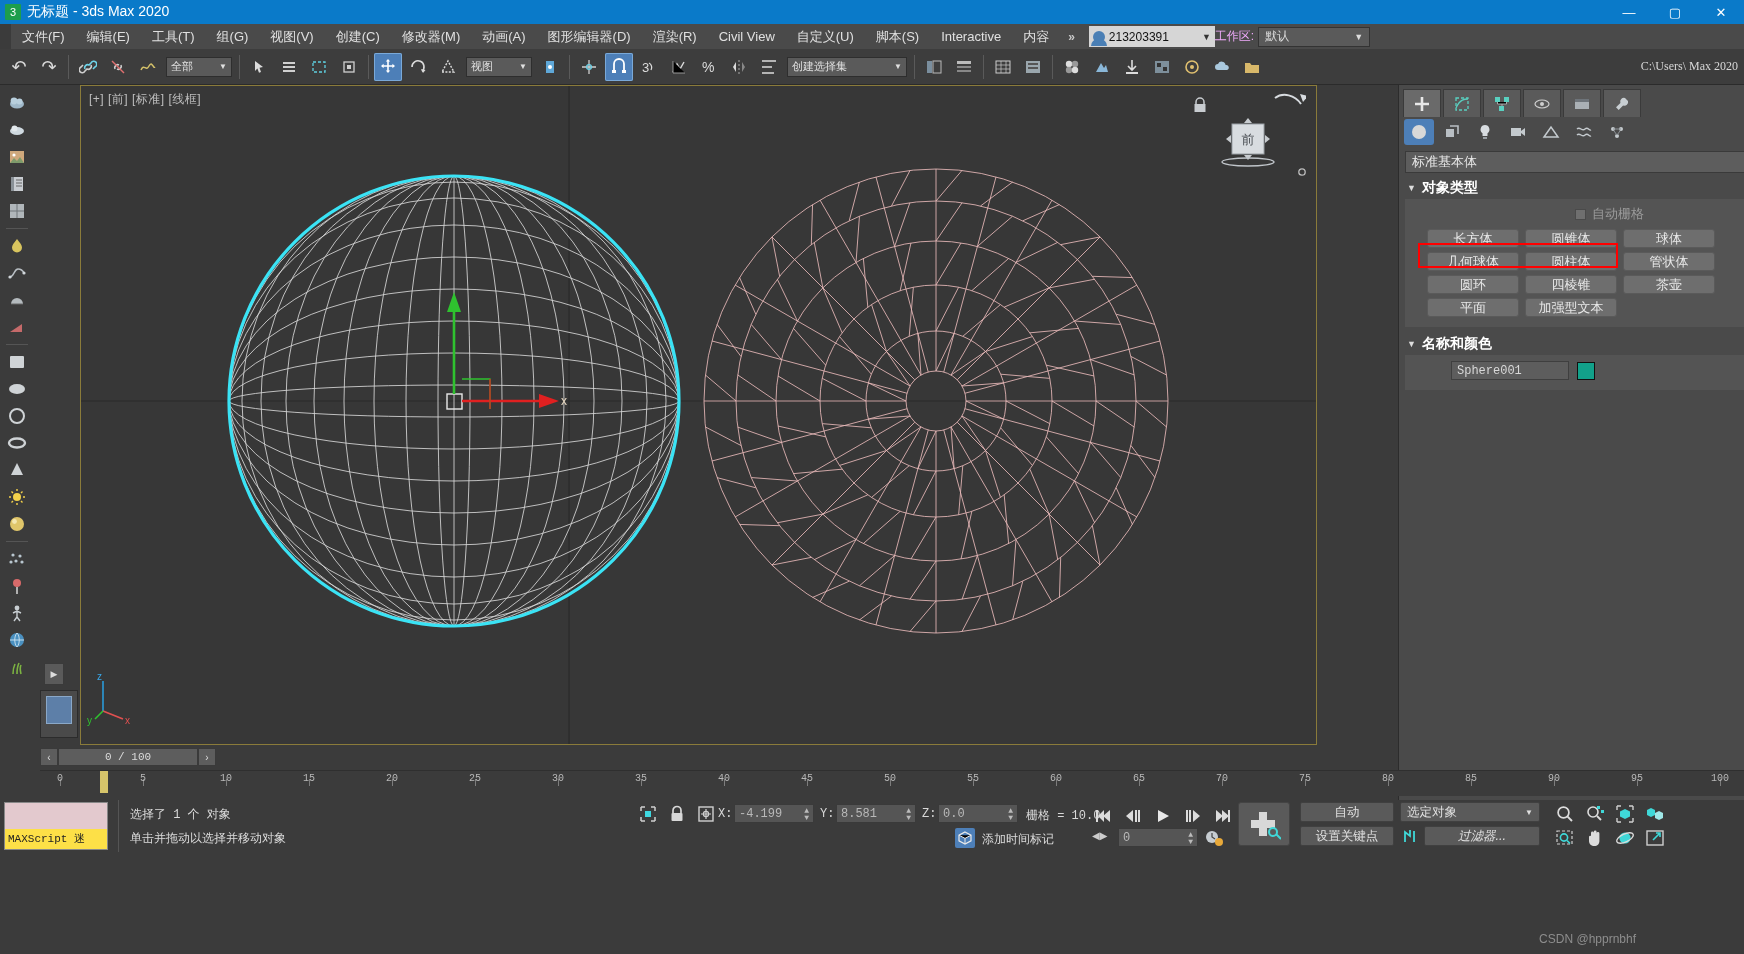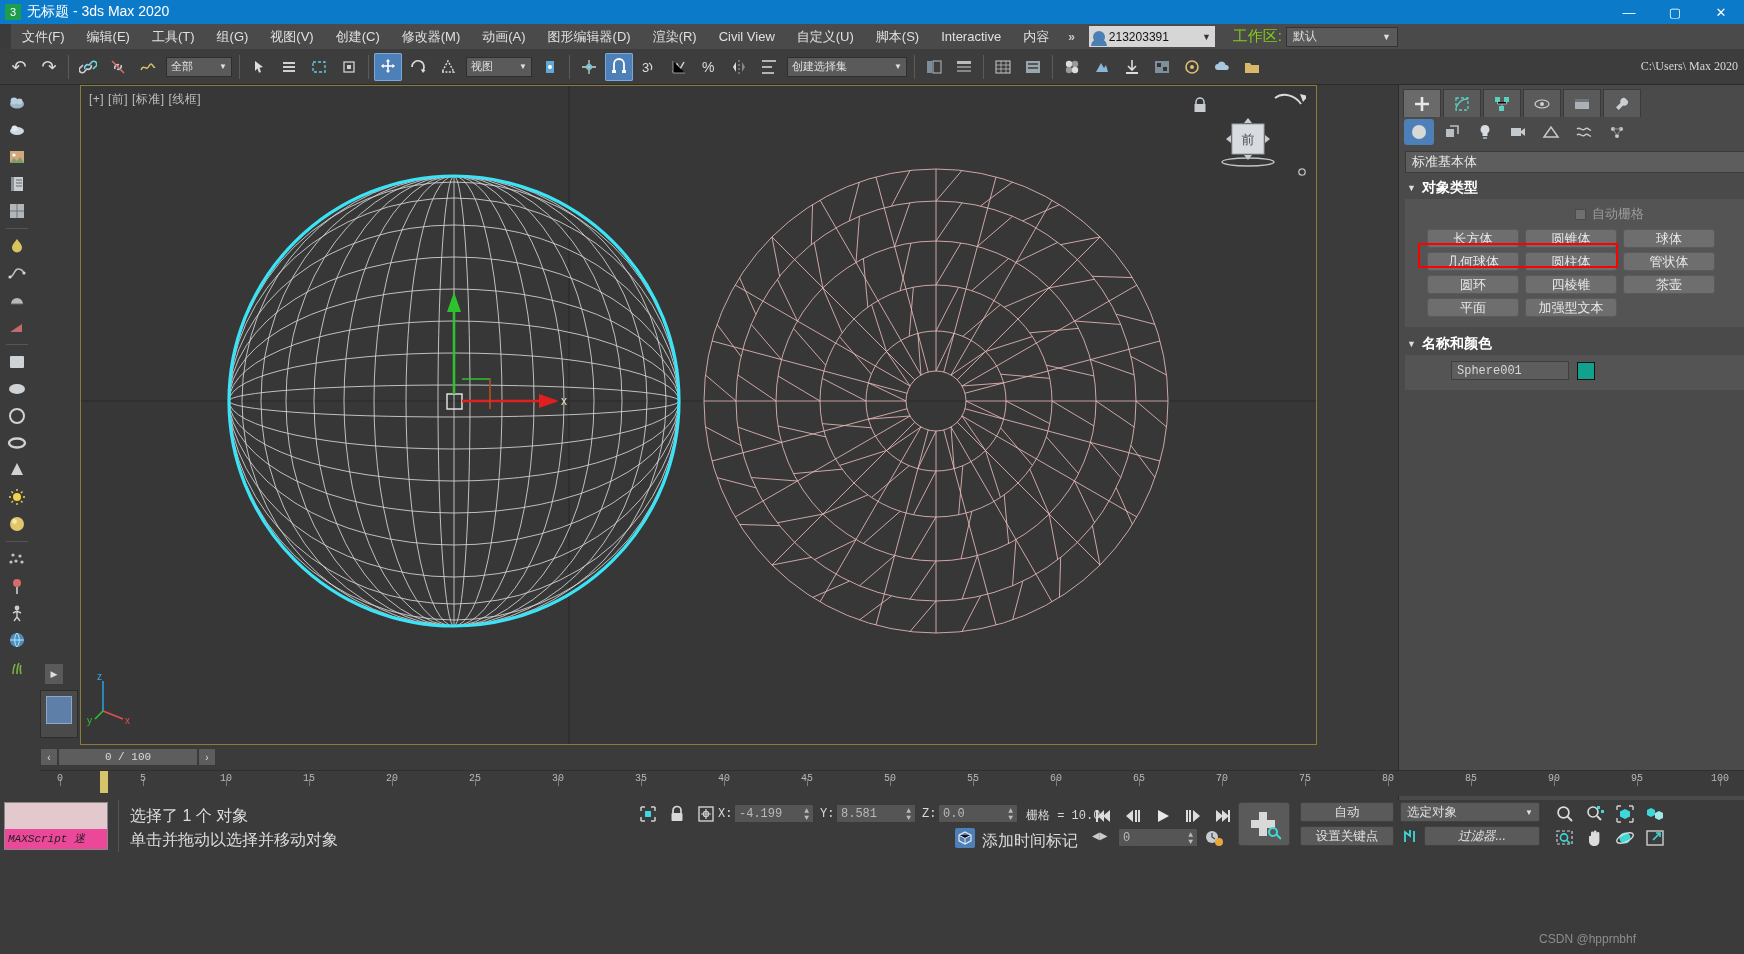--- a/index.html
+++ b/index.html
@@ -37,21 +37,21 @@
     font-family:"Liberation Sans", sans-serif; line-height:16px;
   }
   .menu-chev { color:#c8c8c8; font-size:12px; padding:0 8px; font-weight:bold;}
   .acct-box {
     margin-left:6px; background:#d6d6d6; height:21px; width:126px;
     display:flex; align-items:center; padding:0 4px; color:#111; font-size:12px;
   }
   .acct-box .person { width:12px; height:12px; background:#4a7fb5; border-radius:50%; margin-right:4px; position:relative;}
   .acct-box .person::after{content:"";position:absolute;left:-2px;top:8px;width:16px;height:7px;background:#4a7fb5;border-radius:8px 8px 0 0;}
   .acct-box .caret { margin-left:auto; font-size:9px; color:#333;}
-  .ws-label { color:#84cc16; font-size:15px; margin-left:18px; }
+  .ws-label { color:#f0abfc; font-size:12px; }
   .ws-box { background:#5a5a5a; height:20px; width:112px; margin-left:4px;
     display:flex; align-items:center; padding:0 6px; color:#ddd; font-size:12px; border:1px solid #333;}
   .ws-box .caret{margin-left:auto;font-size:9px;}
 
   
   #toolbar {
     position:absolute; top:49px; left:0; width:1744px; height:36px;
     background:#3d3d3d; display:flex; align-items:center; padding-left:4px;
     border-bottom:1px solid #2b2b2b;
   }
@@ -161,23 +161,23 @@
   
   #statusbar {
     position:absolute; top:800px; left:0; width:1744px; height:154px;
     background:#3b3b3b;
   }
   #mini-listener {
     position:absolute; left:4px; top:2px; width:104px; height:48px;
     background:#e6cdd2; border:1px solid #888;
   }
   #mini-listener .pink { height:26px; background:#e3c9ce; }
-  #mini-listener .label { height:20px; background:#ec4899; color:#222; font-size:11px;
-     font-family:"Liberation Mono",monospace; padding-left:3px; line-height:20px;font-style:italic;}
-  .status-text { color:#dcdcdc; font-size:16px; font-family:Liberation Sans, sans-serif;}
+  #mini-listener .label { height:20px; background:#fde047; color:#222; font-size:11px;
+     font-family:"Liberation Mono",monospace; padding-left:3px; line-height:20px;}
+  .status-text { color:#dcdcdc; font-size:12px; font-family:Liberation Mono, monospace;}
   .sb-field {
     height:19px; background:#555555; border:1px solid #3a3a3a; color:#b9b9b9;
     font-size:12px; font-family:"Liberation Mono",monospace;
     display:flex; align-items:center; padding:0 4px;
   }
   .sb-spin { margin-left:auto; font-size:8px; color:#bbb; line-height:7px; text-align:center;}
   .sb-label { color:#d8d8d8; font-size:12px; font-family:"Liberation Mono",monospace; }
   .anim-btn {
     background:#5a5a5a; border:1px solid #404040; color:#e0e0e0; font-size:12.5px;
     display:flex; align-items:center; justify-content:center; border-radius:2px;

